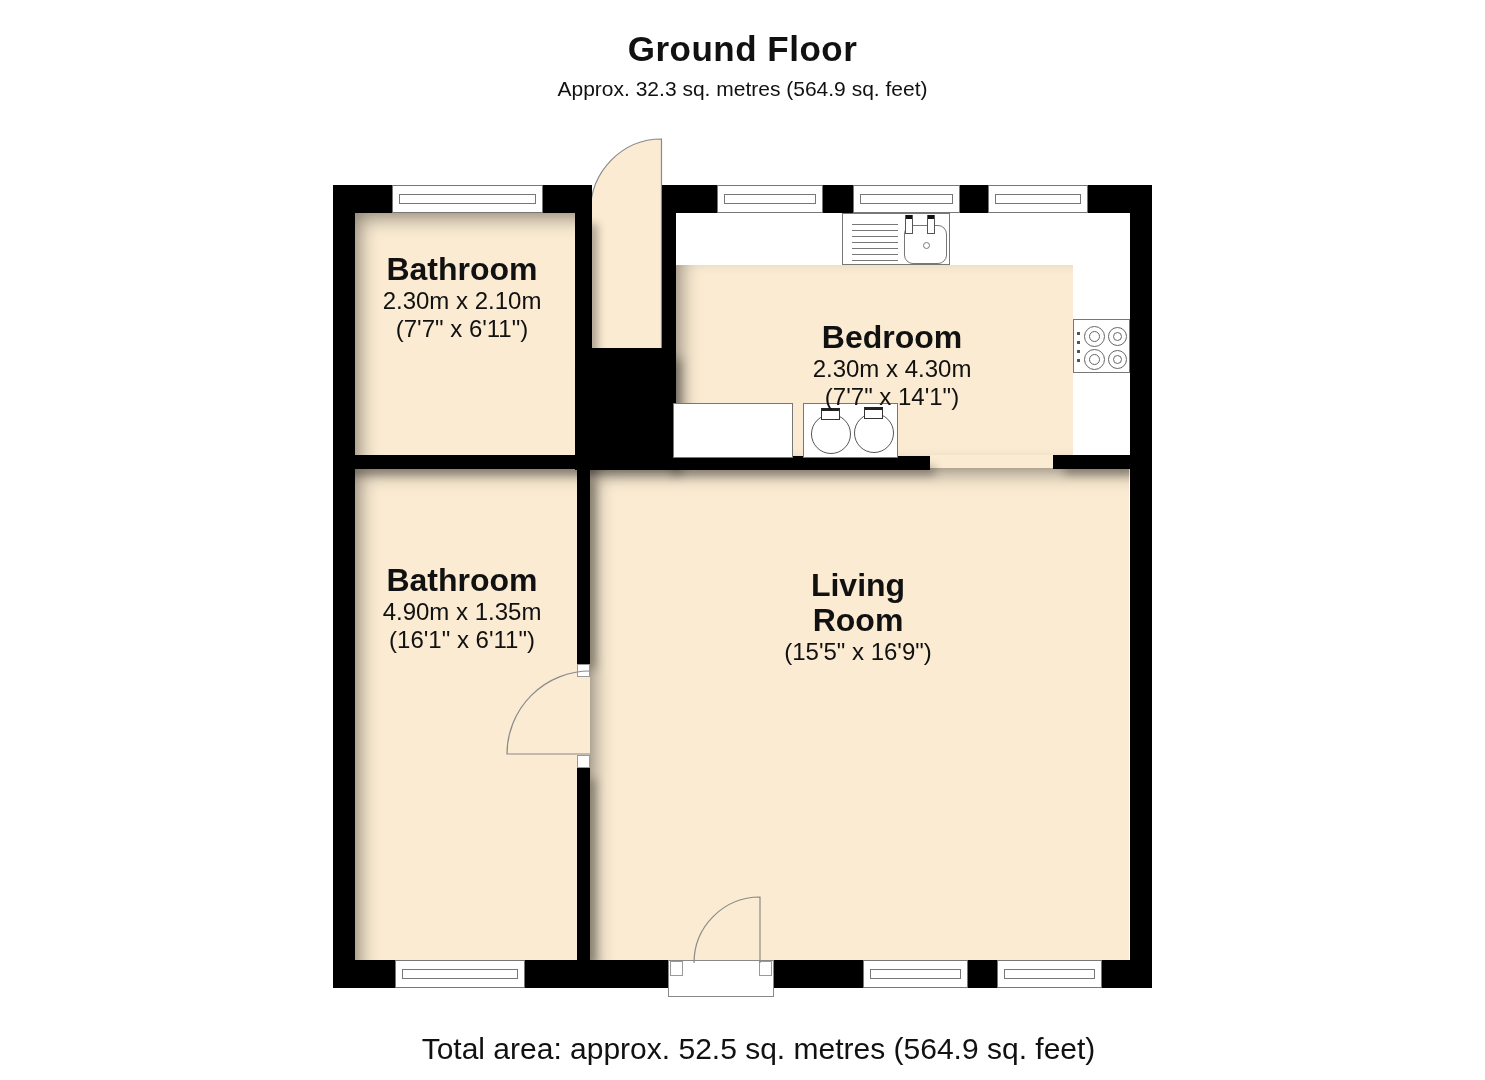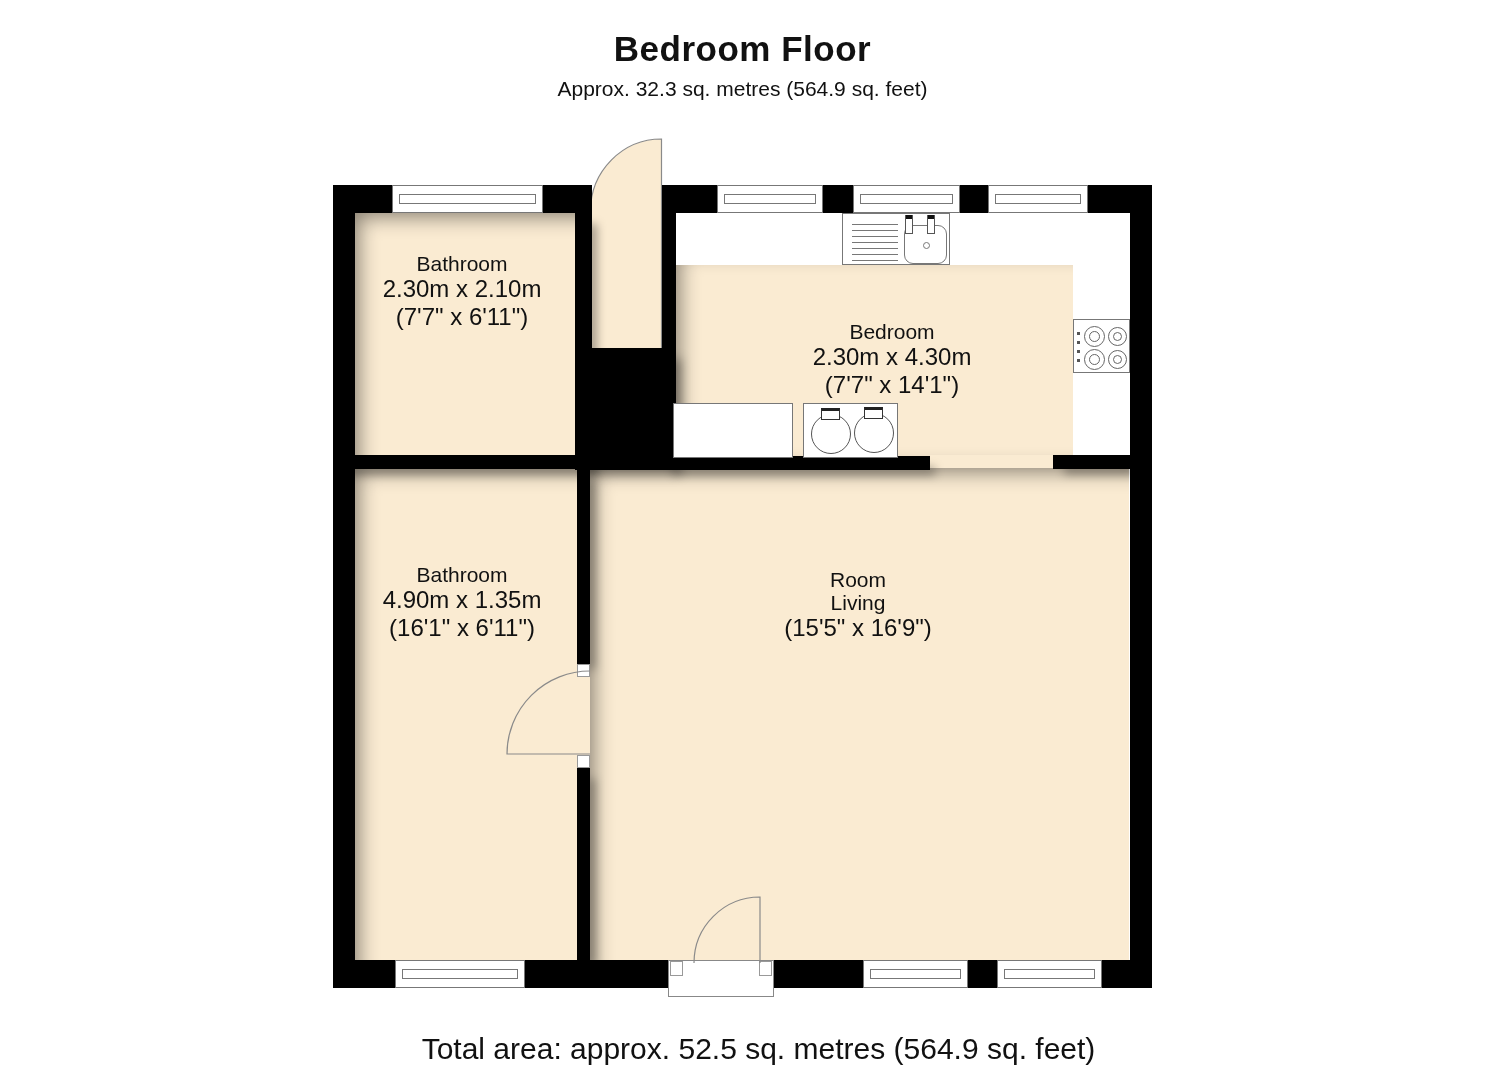--- a/index.html
+++ b/index.html
@@ -39,28 +39,28 @@
   .hob-dots{position:absolute;width:3px;background:repeating-linear-gradient(to bottom,#555 0,#555 3px,transparent 3px,transparent 9px);}
   .pan{position:absolute;border:1px solid #555;border-radius:50%;background:#fff;}
   .pan-handle{position:absolute;width:17px;height:8px;background:#fff;border:1px solid #333;border-top:3px solid #222;}
 
   svg.door{position:absolute;overflow:visible;}
   svg.door path{stroke:#8a8a8a;stroke-width:1.2;}
   .door-fill{fill:var(--floor,#FAEBD2);}
   .door-open{fill:none;}
 
   .room-label{position:absolute;text-align:center;}
-  .room-name{font-size:21px;font-weight:normal;line-height:1.1;}
+  .room-name{font-size:32px;font-weight:bold;line-height:1.1;}
   .room-dims{font-size:24px;line-height:1.16;}
 </style>
 </head>
 <body>
 
 <div class="header">
-  <div class="title">Bedroom Floor</div>
+  <div class="title">Ground Floor</div>
   <div class="subtitle">Approx. 32.3 sq. metres (564.9 sq. feet)</div>
 </div>
 
 <div class="plan">
 
   <div class="abs floor sh-tl" style="left:355px;top:213px;width:220px;height:242px;"></div>
   <div class="abs floor sh-l" style="left:590px;top:213px;width:72px;height:135px;"></div>
   <div class="abs white" style="left:676px;top:213px;width:453px;height:244px;"></div>
   <div class="abs floor sh-l" style="left:676px;top:265px;width:397px;height:192px;"></div>
   <div class="abs floor" style="left:930px;top:455px;width:123px;height:15px;"></div>
@@ -156,20 +156,20 @@
     <div class="room-name">Bedroom</div>
     <div class="room-dims">2.30m x 4.30m</div>
     <div class="room-dims">(7'7" x 14'1")</div>
   </div>
   <div class="room-label" style="left:330px;top:563px;width:264px;">
     <div class="room-name">Bathroom</div>
     <div class="room-dims">4.90m x 1.35m</div>
     <div class="room-dims">(16'1" x 6'11")</div>
   </div>
   <div class="room-label" style="left:726px;top:568px;width:264px;">
+    <div class="room-name">Living</div>
     <div class="room-name">Room</div>
-    <div class="room-name">Living</div>
     <div class="room-dims">(15'5" x 16'9")</div>
   </div>
 
 </div>
 
 <div class="footer">Total area: approx. 52.5 sq. metres (564.9 sq. feet)</div>
 
 </body></html>

